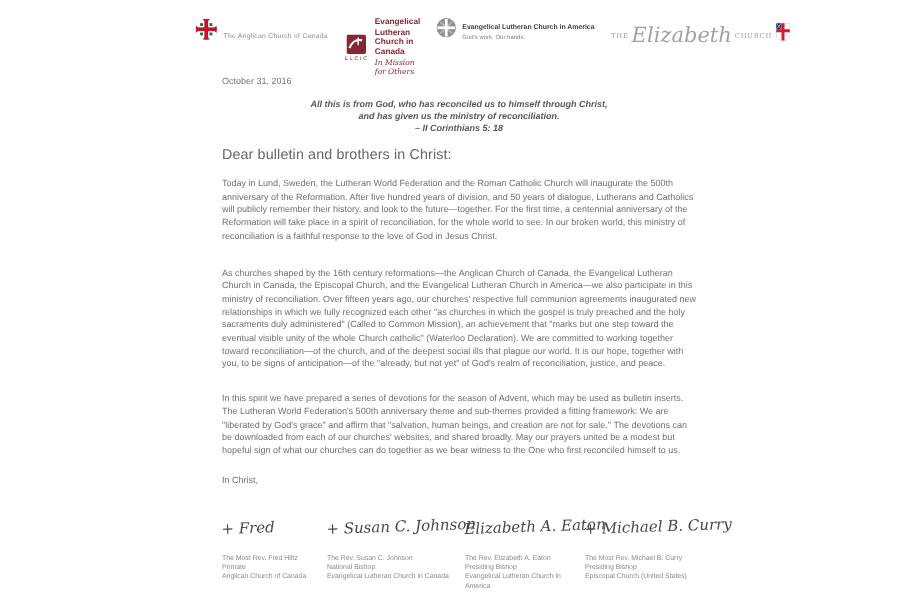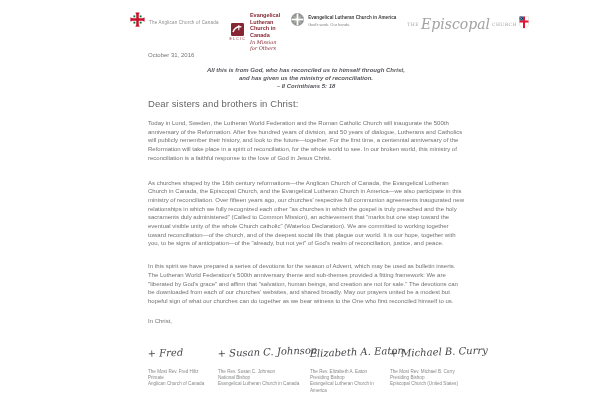--- a/index.html
+++ b/index.html
@@ -109,21 +109,21 @@
         </svg>
       </span>
       <span class="elca-text">
         <span class="elca-name">Evangelical Lutheran Church in America</span>
         <span class="elca-tagline">God's work. Our hands.</span>
       </span>
     </div>
 
     <div class="logo epis">
       <span class="epis-the">THE</span>
-      <span class="epis-word">Episcopal</span>
+      <span class="epis-word">Elizabeth</span>
       <span class="epis-church">CHURCH</span>
       <span>
         <svg width="10" height="13" viewBox="0 0 20 26">
           <path d="M1,1 h18 v15 a9,9 0 0 1 -9,9 a9,9 0 0 1 -9,-9 z" fill="#ffffff" stroke="#c9c9c9" stroke-width="0.8"></path>
           <rect x="8" y="1" width="4" height="23" fill="#e8112d"></rect>
           <rect x="1" y="9" width="18" height="4" fill="#e8112d"></rect>
           <rect x="1" y="1" width="7" height="8" fill="#0a3161"></rect>
           <path d="M1,1 L8,9 M8,1 L1,9" stroke="#ffffff" stroke-width="0.8"></path>
         </svg>
       </span>
@@ -132,21 +132,21 @@
 
   <div class="letter">
     <div class="date">October 31, 2016</div>
 
     <div class="quote">
       <div>All this is from God, who has reconciled us to himself through Christ,</div>
       <div>and has given us the ministry of reconciliation.</div>
       <div class="quote-attr">– II Corinthians 5: 18</div>
     </div>
 
-    <div class="salutation">Dear sisters and brothers in Christ:</div>
+    <div class="salutation">Dear bulletin and brothers in Christ:</div>
 
     <div class="para p1">Today in Lund, Sweden, the Lutheran World Federation and the Roman Catholic Church will inaugurate the 500th anniversary of the Reformation. After five hundred years of division, and 50 years of dialogue, Lutherans and Catholics will publicly remember their history, and look to the future—together. For the first time, a centennial anniversary of the Reformation will take place in a spirit of reconciliation, for the whole world to see. In our broken world, this ministry of reconciliation is a faithful response to the love of God in Jesus Christ.</div>
     <div class="para p2">As churches shaped by the 16th century reformations—the Anglican Church of Canada, the Evangelical Lutheran Church in Canada, the Episcopal Church, and the Evangelical Lutheran Church in America—we also participate in this ministry of reconciliation. Over fifteen years ago, our churches' respective full communion agreements inaugurated new relationships in which we fully recognized each other "as churches in which the gospel is truly preached and the holy sacraments duly administered" (Called to Common Mission), an achievement that "marks but one step toward the eventual visible unity of the whole Church catholic" (Waterloo Declaration). We are committed to working together toward reconciliation—of the church, and of the deepest social ills that plague our world. It is our hope, together with you, to be signs of anticipation—of the "already, but not yet" of God's realm of reconciliation, justice, and peace.</div>
     <div class="para p3">In this spirit we have prepared a series of devotions for the season of Advent, which may be used as bulletin inserts. The Lutheran World Federation's 500th anniversary theme and sub-themes provided a fitting framework: We are "liberated by God's grace" and affirm that "salvation, human beings, and creation are not for sale." The devotions can be downloaded from each of our churches' websites, and shared broadly. May our prayers united be a modest but hopeful sign of what our churches can do together as we bear witness to the One who first reconciled himself to us.</div>
 
     <div class="closing">In Christ,</div>
   </div>
 
   <div class="sigs">
 

